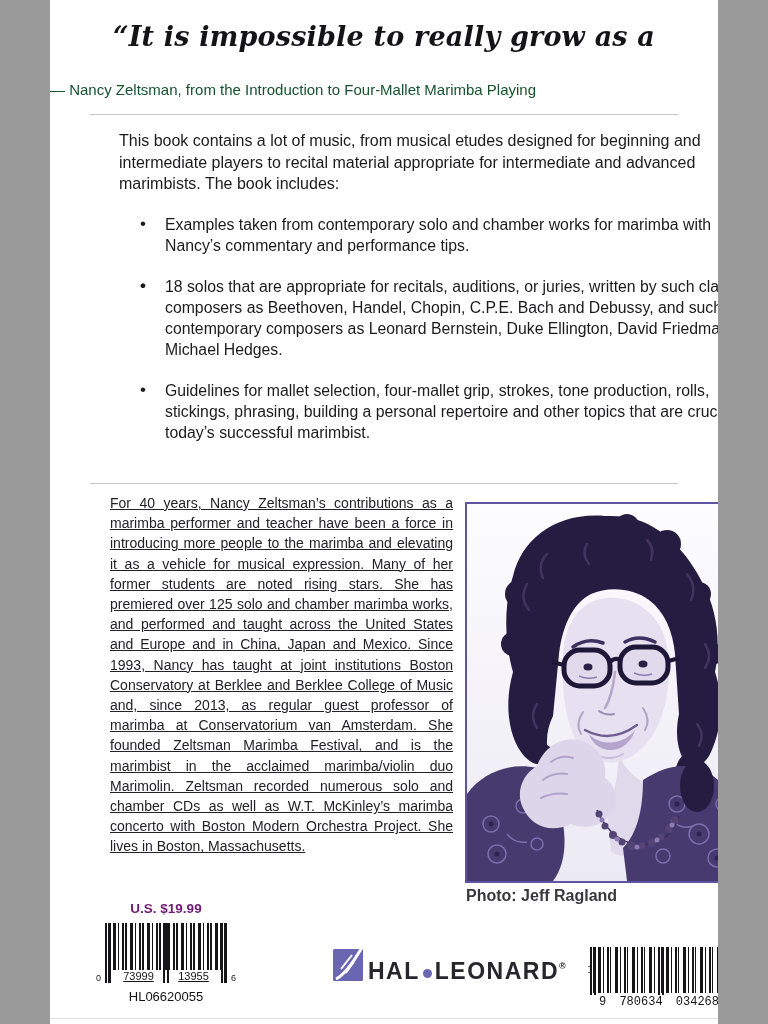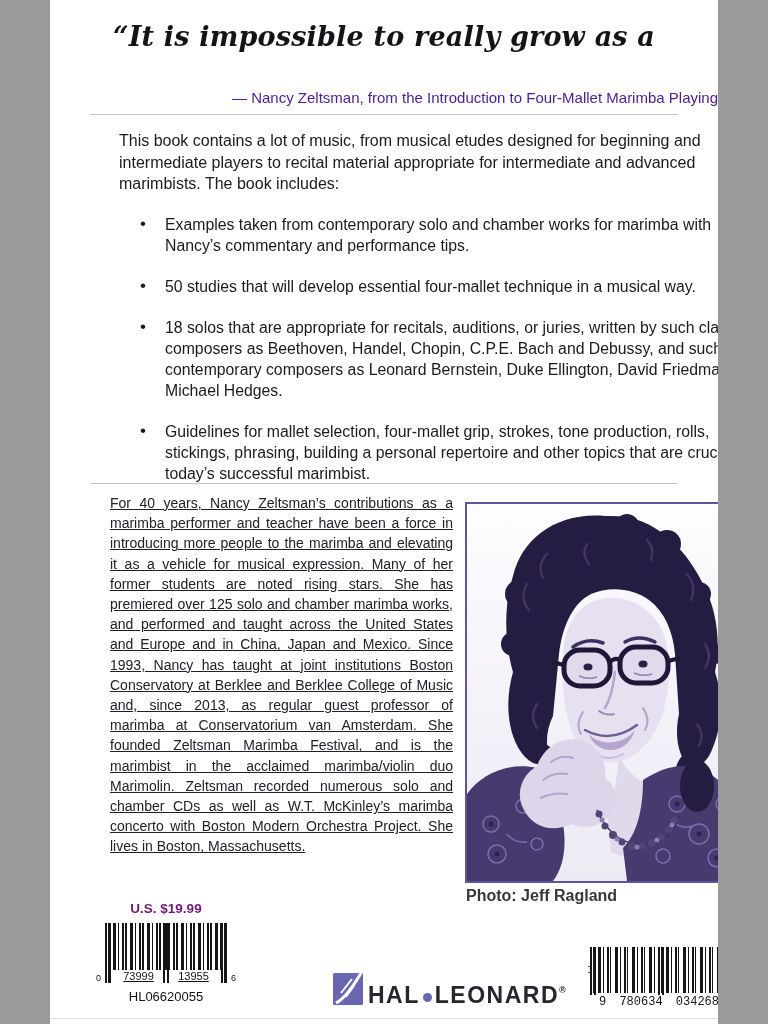--- a/index.html
+++ b/index.html
@@ -8,21 +8,21 @@
     background:#ffffff;overflow:hidden;
     font-family:"Liberation Sans",sans-serif;color:#1b1b1d;
   }
   
   .quote{
     position:absolute;top:20px;left:0;right:0;text-align:center;
     font-family:"DejaVu Serif","Liberation Serif",serif;
     font-style:italic;font-weight:bold;font-size:27px;line-height:34px;
     color:#141416;letter-spacing:.2px;
   }
-  .attribution{position:absolute;top:89px;left:0;right:0;text-align:right;font-size:15px;color:#4c1d95;}
+  .attribution{position:absolute;top:81px;left:0;right:0;text-align:left;font-size:15px;color:#14532d;}
   .rule{position:absolute;left:40px;right:40px;height:1px;background:#c7c7c9;}
   .rule-1{top:114px;}
   .rule-2{top:483px;}
   
   .intro{position:absolute;top:130px;left:69px;width:646px;font-size:16px;line-height:21.5px;}
   .bullets{position:absolute;top:214px;left:69px;width:646px;font-size:15.8px;line-height:21px;}
   .bullet-item{position:relative;padding-left:46px;margin-bottom:20px;}
   .bullet-dot{position:absolute;left:21px;top:-1px;font-size:17px;}
   
   .bio{position:absolute;top:493px;left:60px;width:343px;font-size:14px;line-height:20.2px;text-align:justify;color:#222226;text-decoration:underline;}
@@ -43,21 +43,21 @@
   .upc-bars{position:absolute;left:0;top:0;right:0;bottom:0;}
   .upc-strip{
     position:absolute;left:6px;right:6px;bottom:0;height:13px;background:#fff;
     display:flex;font-size:11px;color:#161618;
   }
   .upc-strip span{flex:1;text-align:center;background:#fff;text-decoration:underline;}
   .guard{position:absolute;top:0;width:2px;height:100%;background:#161618;}
   .upc-num-side{position:absolute;bottom:0;font-size:9px;color:#161618;}
   .catalog{position:absolute;left:55px;top:989px;width:122px;text-align:center;font-size:13px;font-weight:normal;color:#141416;}
   
-  .brand{position:absolute;left:283px;top:972px;display:flex;align-items:flex-end;}
+  .brand{position:absolute;left:283px;top:948px;display:flex;align-items:flex-end;}
   .brand-mark{width:30px;height:34px;margin-right:5px;}
   .brand-name{font-size:23px;font-weight:bold;letter-spacing:1.5px;color:#26262c;line-height:.85;white-space:nowrap;}
   .brand-dot{display:inline-block;width:9px;height:9px;border-radius:50%;background:#6a66b2;margin:0 3px;vertical-align:1px;}
   .brand-reg{font-size:9px;vertical-align:10px;letter-spacing:0;}
   
   .isbn-label{position:absolute;left:537px;top:931px;font-family:"Liberation Mono",monospace;font-size:11.5px;color:#1b1b1d;white-space:nowrap;margin-top:32px;}
   .ean{position:absolute;left:536px;top:947px;width:146px;height:61px;}
   .ean-bars{position:absolute;left:4px;right:4px;top:0;height:46px;}
   .ean-guard{height:57px;}
   .ean-digits{
@@ -84,21 +84,20 @@
 
   <div class="intro">This book contains a lot of music, from musical etudes designed for beginning and intermediate players to recital material appropriate for intermediate and advanced marimbists. The book includes:</div>
 
   <div class="bullets">
     <div class="bullet-item">
       <span class="bullet-dot">•</span>
       <span>Examples taken from contemporary solo and chamber works for marimba with Nancy’s commentary and performance tips.</span>
     </div>
     <div class="bullet-item">
       <span class="bullet-dot">•</span>
-      <span>50 studies that will develop essential four-mallet technique in a musical way.</span>
     </div>
     <div class="bullet-item">
       <span class="bullet-dot">•</span>
       <span>18 solos that are appropriate for recitals, auditions, or juries, written by such classical composers as Beethoven, Handel, Chopin, C.P.E. Bach and Debussy, and such contemporary composers as Leonard Bernstein, Duke Ellington, David Friedman and Michael Hedges.</span>
     </div>
     <div class="bullet-item">
       <span class="bullet-dot">•</span>
       <span>Guidelines for mallet selection, four-mallet grip, strokes, tone production, rolls, stickings, phrasing, building a personal repertoire and other topics that are crucial for today’s successful marimbist.</span>
     </div>
   </div>

